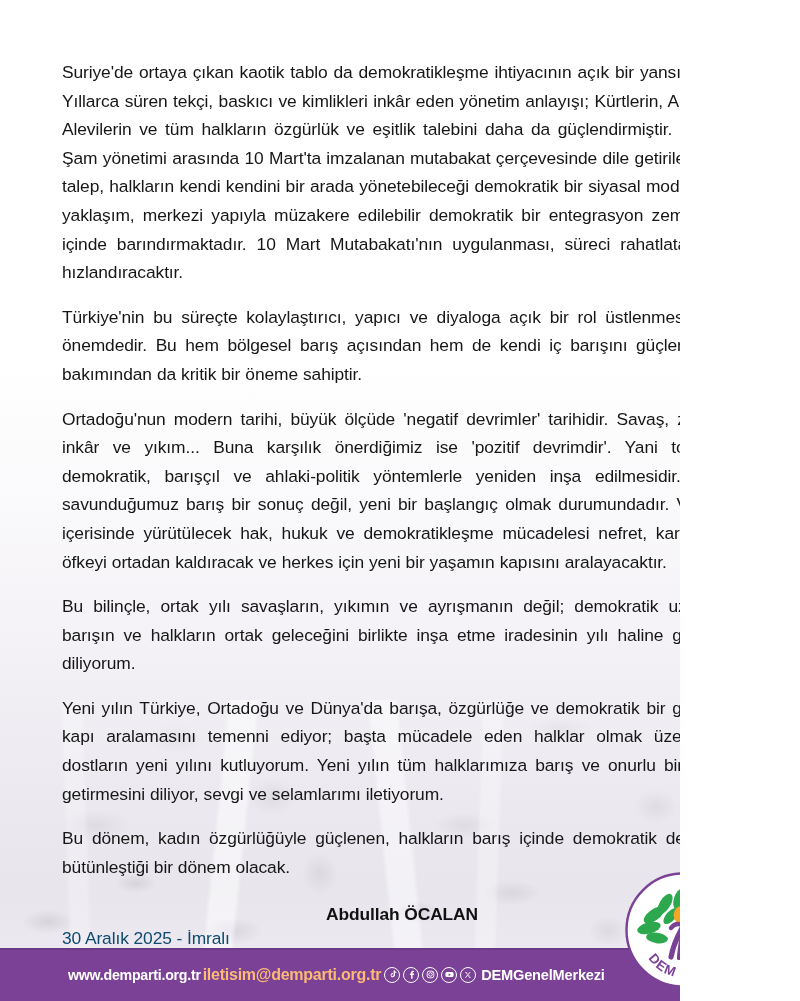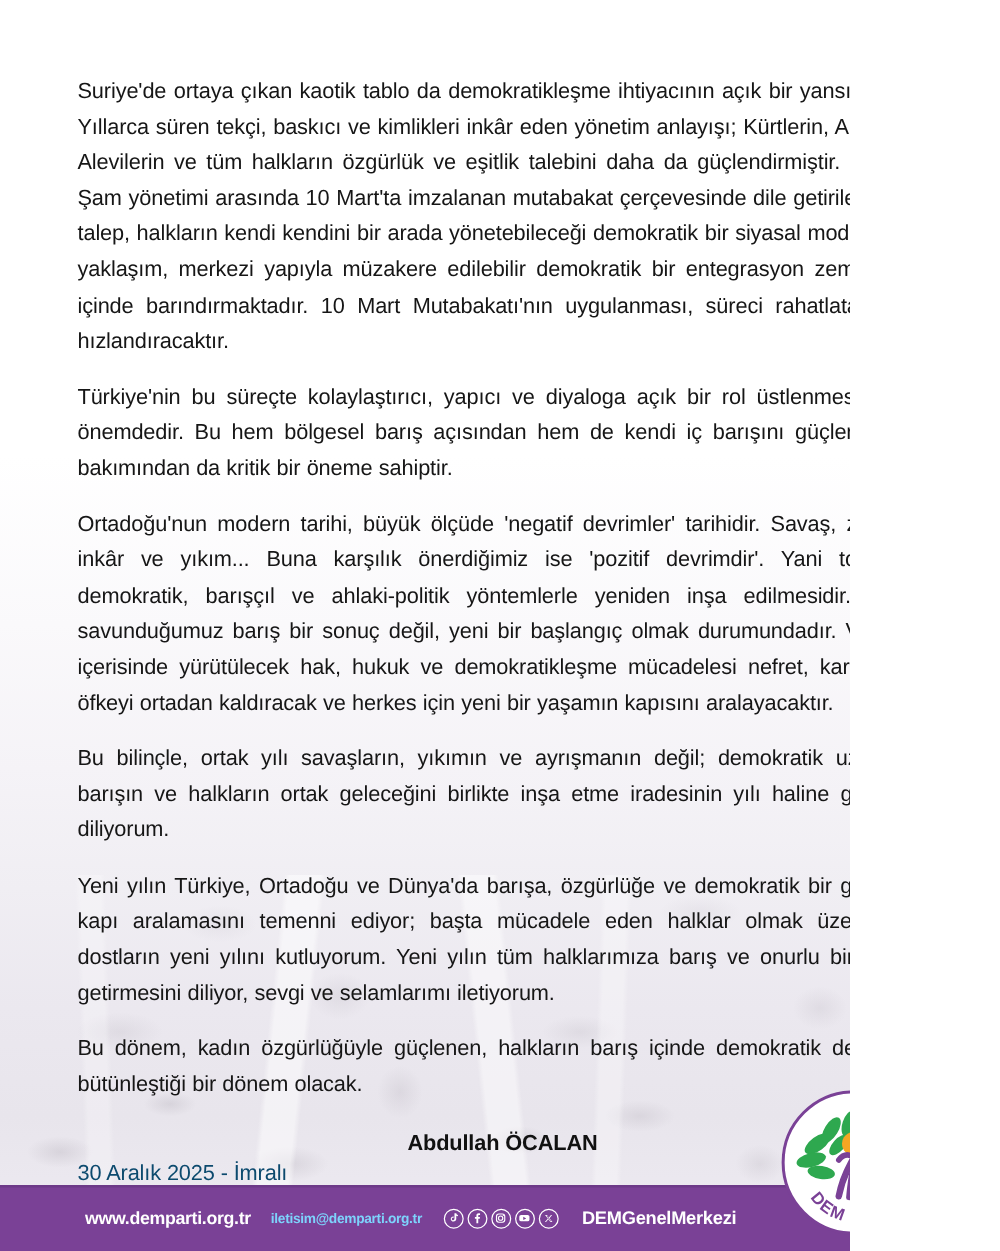--- a/index.html
+++ b/index.html
@@ -127,35 +127,35 @@
     position: absolute;
     left: 0;
     top: 0;
     width: 800px;
     height: 2px;
     background: #6d3a88;
   }
   #footer-inner {
     display: flex;
     align-items: center;
-    gap: 16px;
+    gap: 2px;
     padding-left: 68px;
     position: relative;
     z-index: 2;
     white-space: nowrap;
   }
   #footer-website {
     color: #ffffff;
     font-size: 14.2px;
     font-weight: bold;
     letter-spacing: -.25px;
   }
   #footer-email {
-    color: #7dd3fc;
-    font-size: 11px;
+    color: #fdba74;
+    font-size: 16px;
     font-weight: bold;
     letter-spacing: -.25px;
   }
   #social-icons {
     display: flex;
     align-items: center;
     gap: 3px;
     margin-left: 1px;
   }
   .social-icon {

